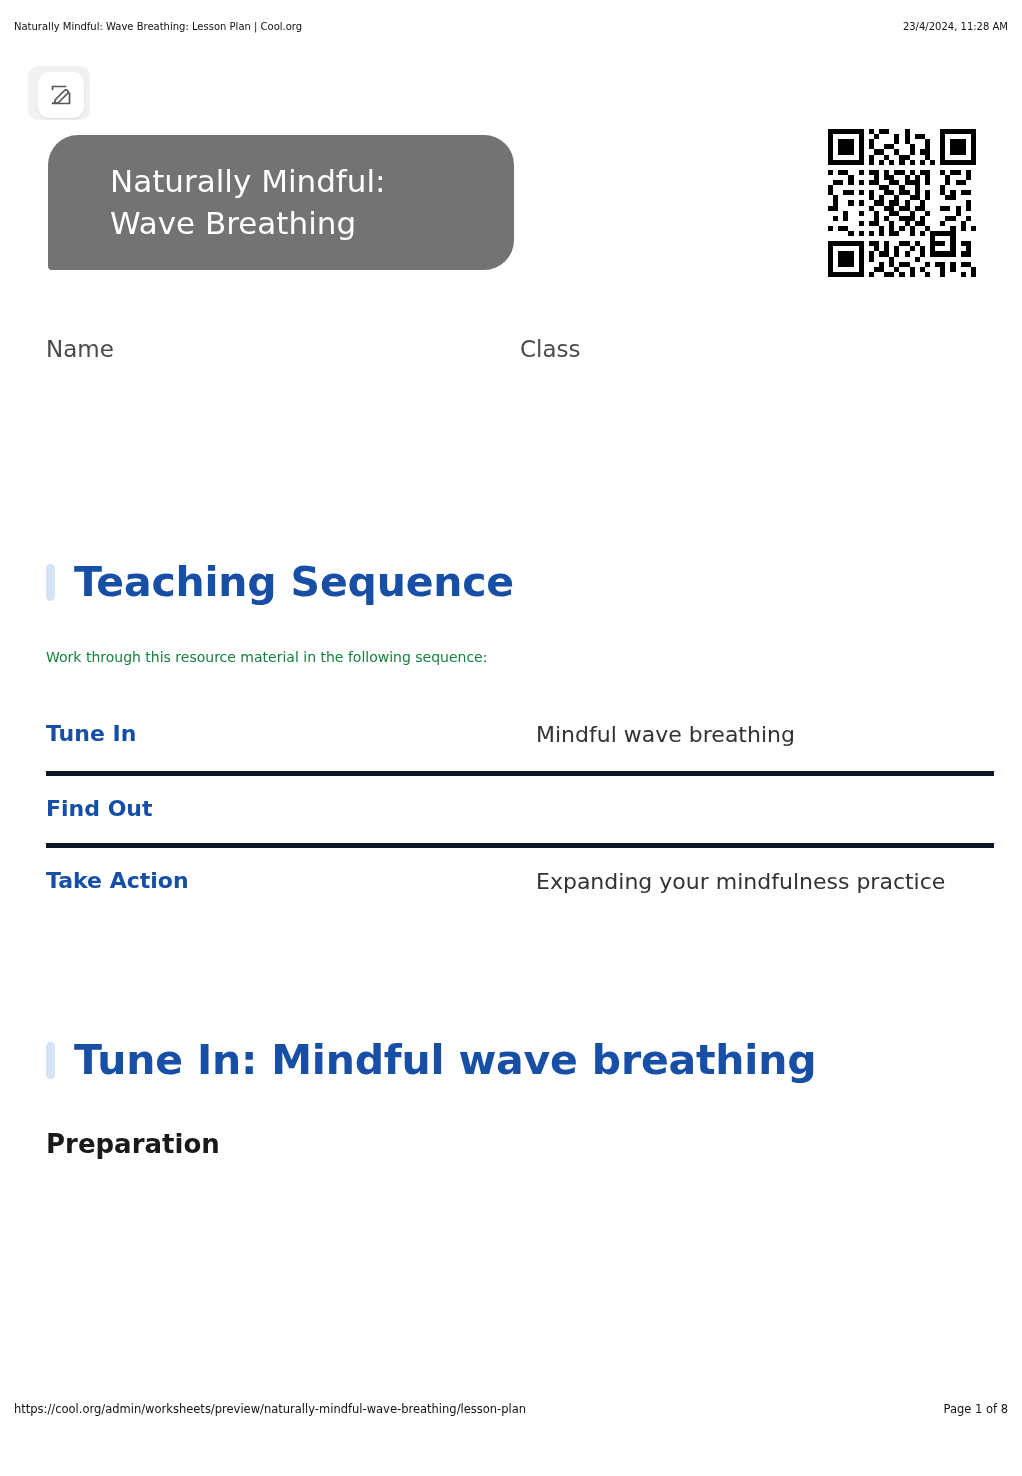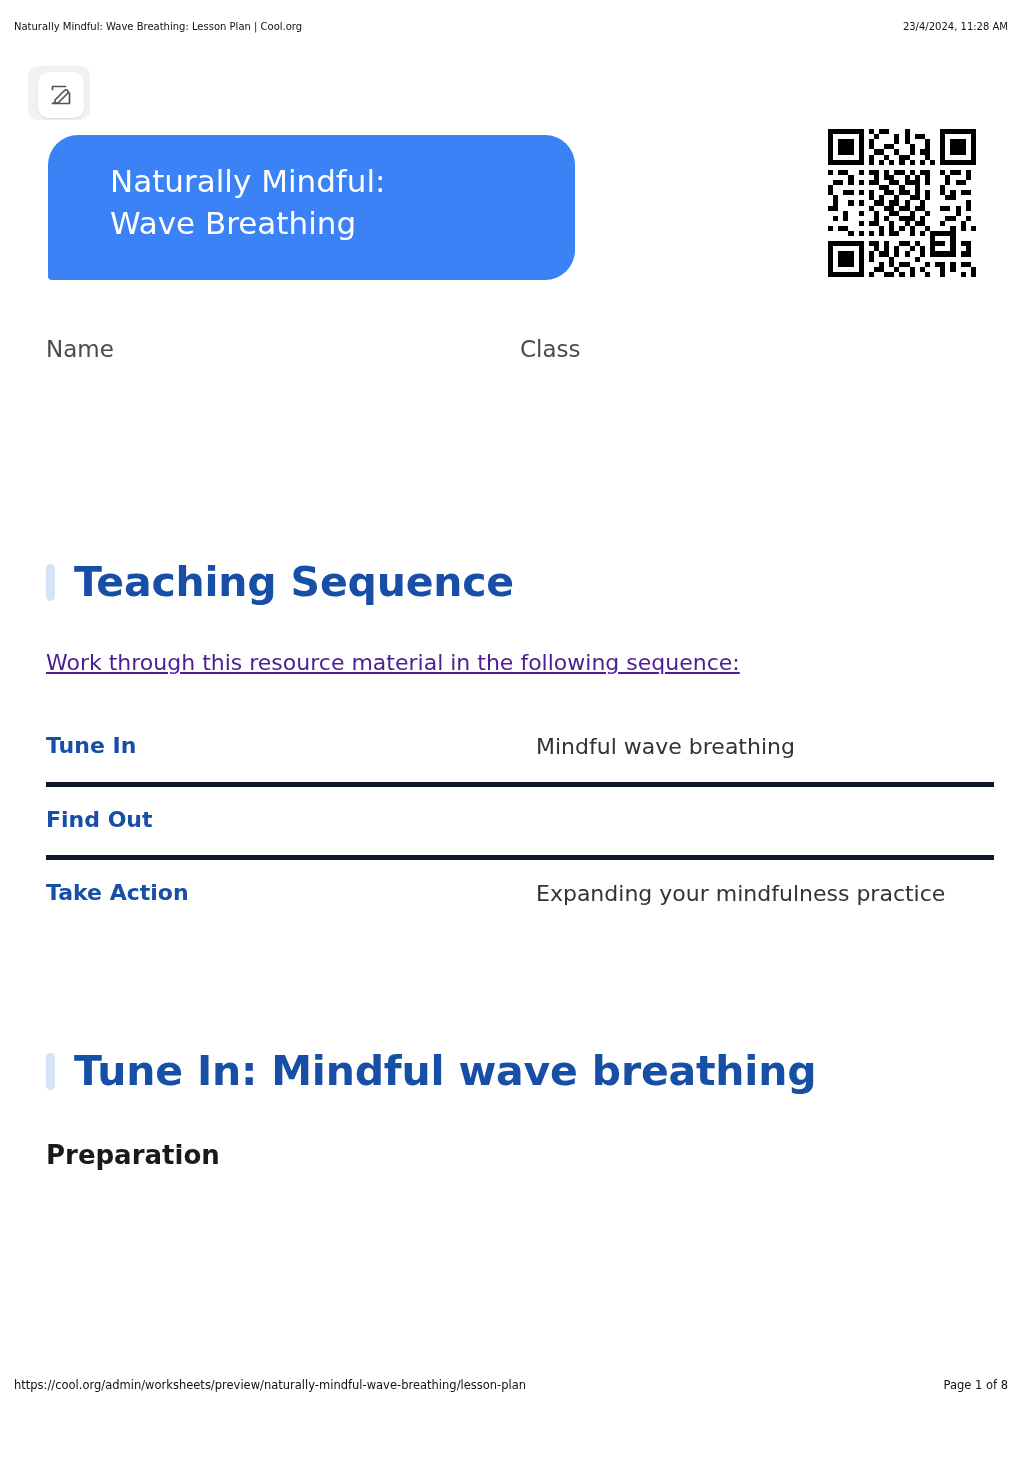--- a/index.html
+++ b/index.html
@@ -27,21 +27,21 @@
     justify-content: space-between;
     align-items: center;
     padding: 0 14px;
     box-sizing: border-box;
     font-size: 10px;
     color: #111;
     font-family: "DejaVu Sans", sans-serif;
   }
   .print-footer {
     position: absolute;
-    bottom: 84px;
+    bottom: 60px;
     left: 0;
     width: 1022px;
     display: flex;
     justify-content: space-between;
     align-items: center;
     padding: 0 14px;
     box-sizing: border-box;
     font-size: 11.5px;
     color: #111;
   }
@@ -82,26 +82,26 @@
     display: flex;
     align-items: center;
     justify-content: center;
   }
   .edit-chip svg { display:block; }
 
   .title-pill {
     position: absolute;
     left: 4px;
     top: 89px;
-    width: 527px;
+    width: 466px;
     min-height: 128px;
-    background: #3b82f6;
+    background: #737373;
     border-radius: 30px 30px 30px 4px;
     box-sizing: border-box;
-    padding: 26px 40px 36px 62px;
+    padding: 26px 40px 26px 62px;
     display: flex;
     align-items: center;
   }
   .title-pill .t {
     color: #ffffff;
     font-size: 31px;
     line-height: 1.34;
     font-weight: 400;
     white-space: pre-line;
     font-family: "DejaVu Sans", sans-serif;
@@ -148,24 +148,23 @@
     margin: 0;
     color: #174ea6;
     font-size: 41px;
     line-height: 1.2;
     font-weight: bold;
     letter-spacing: -0.2px;
   }
 
   .lead {
     margin: 40px 0 0 2px;
-    font-size: 22px;
-    color: #4c1d95;
+    font-size: 14px;
+    color: #15803d;
     line-height: 1.45;
-    text-decoration: underline;
   }
 
   
   .seq {
     margin-top: 34px;
     margin-left: 2px;
     width: 948px;
   }
   .seq-row {
     display: flex;

